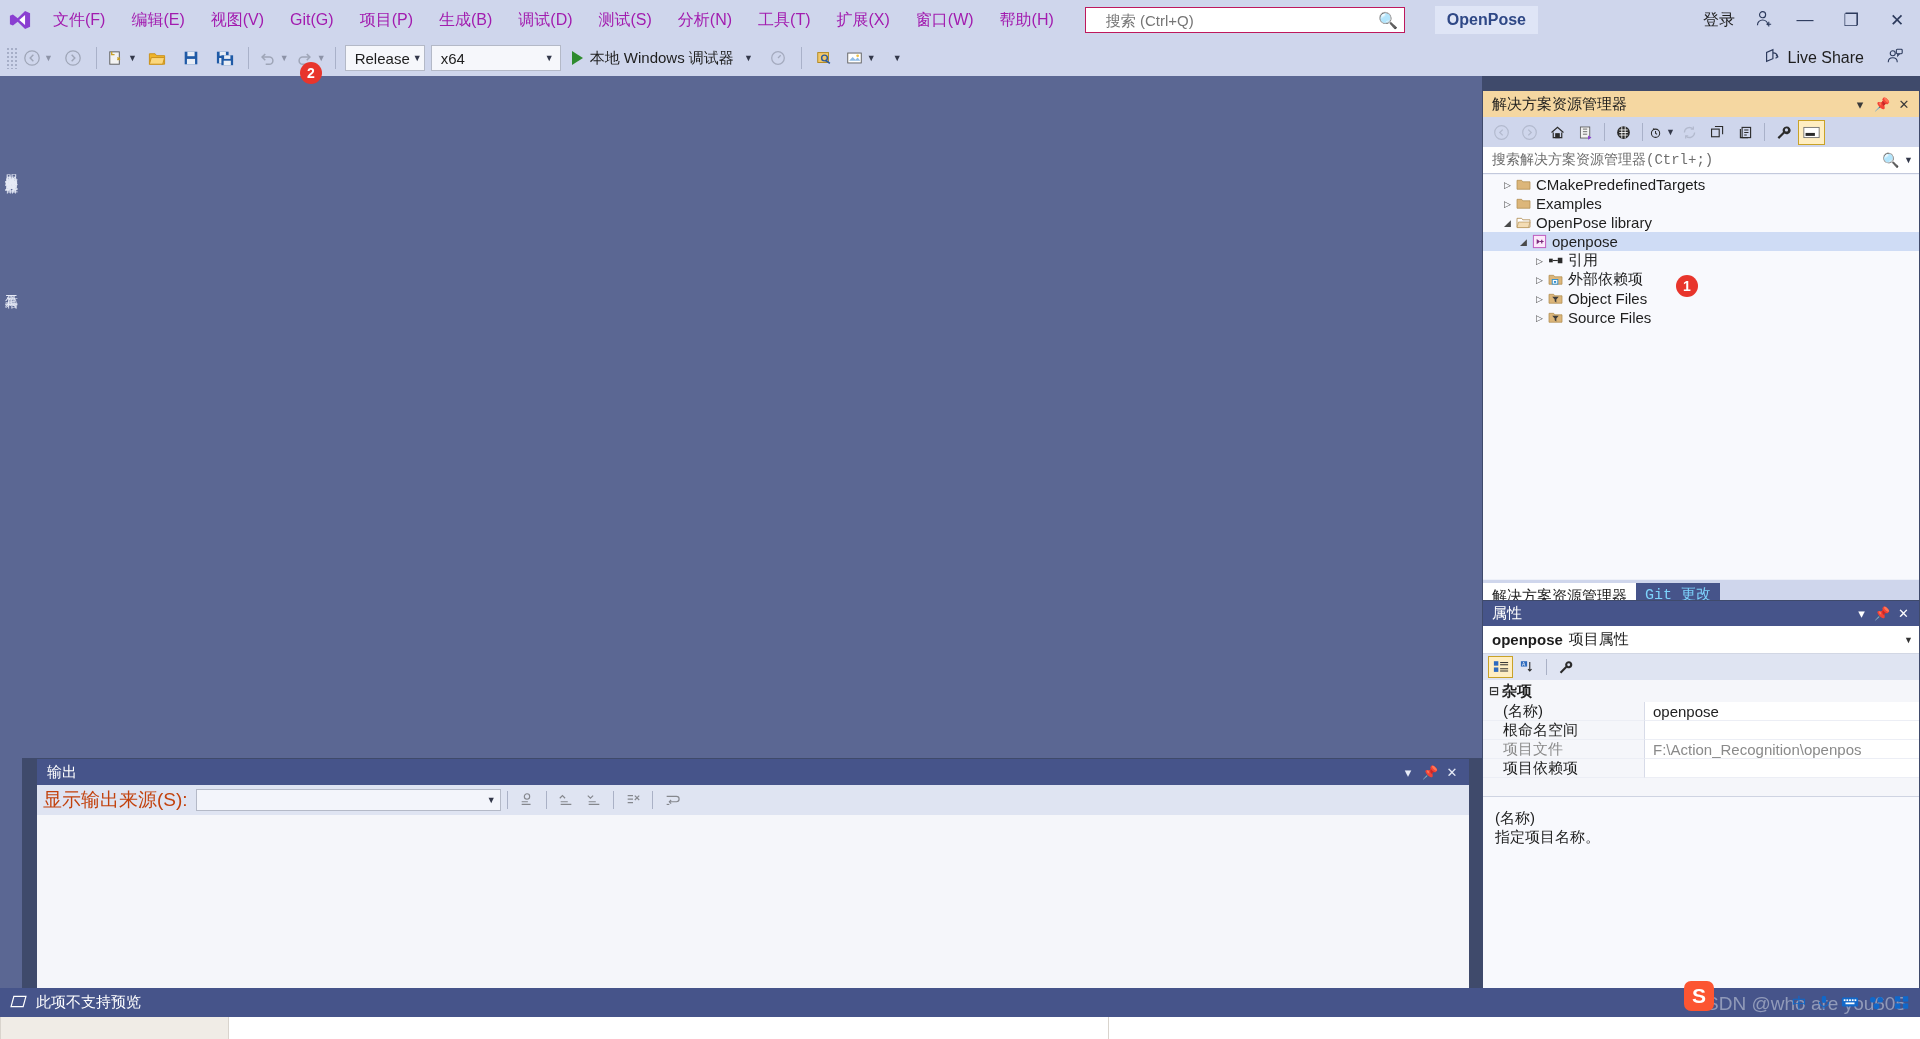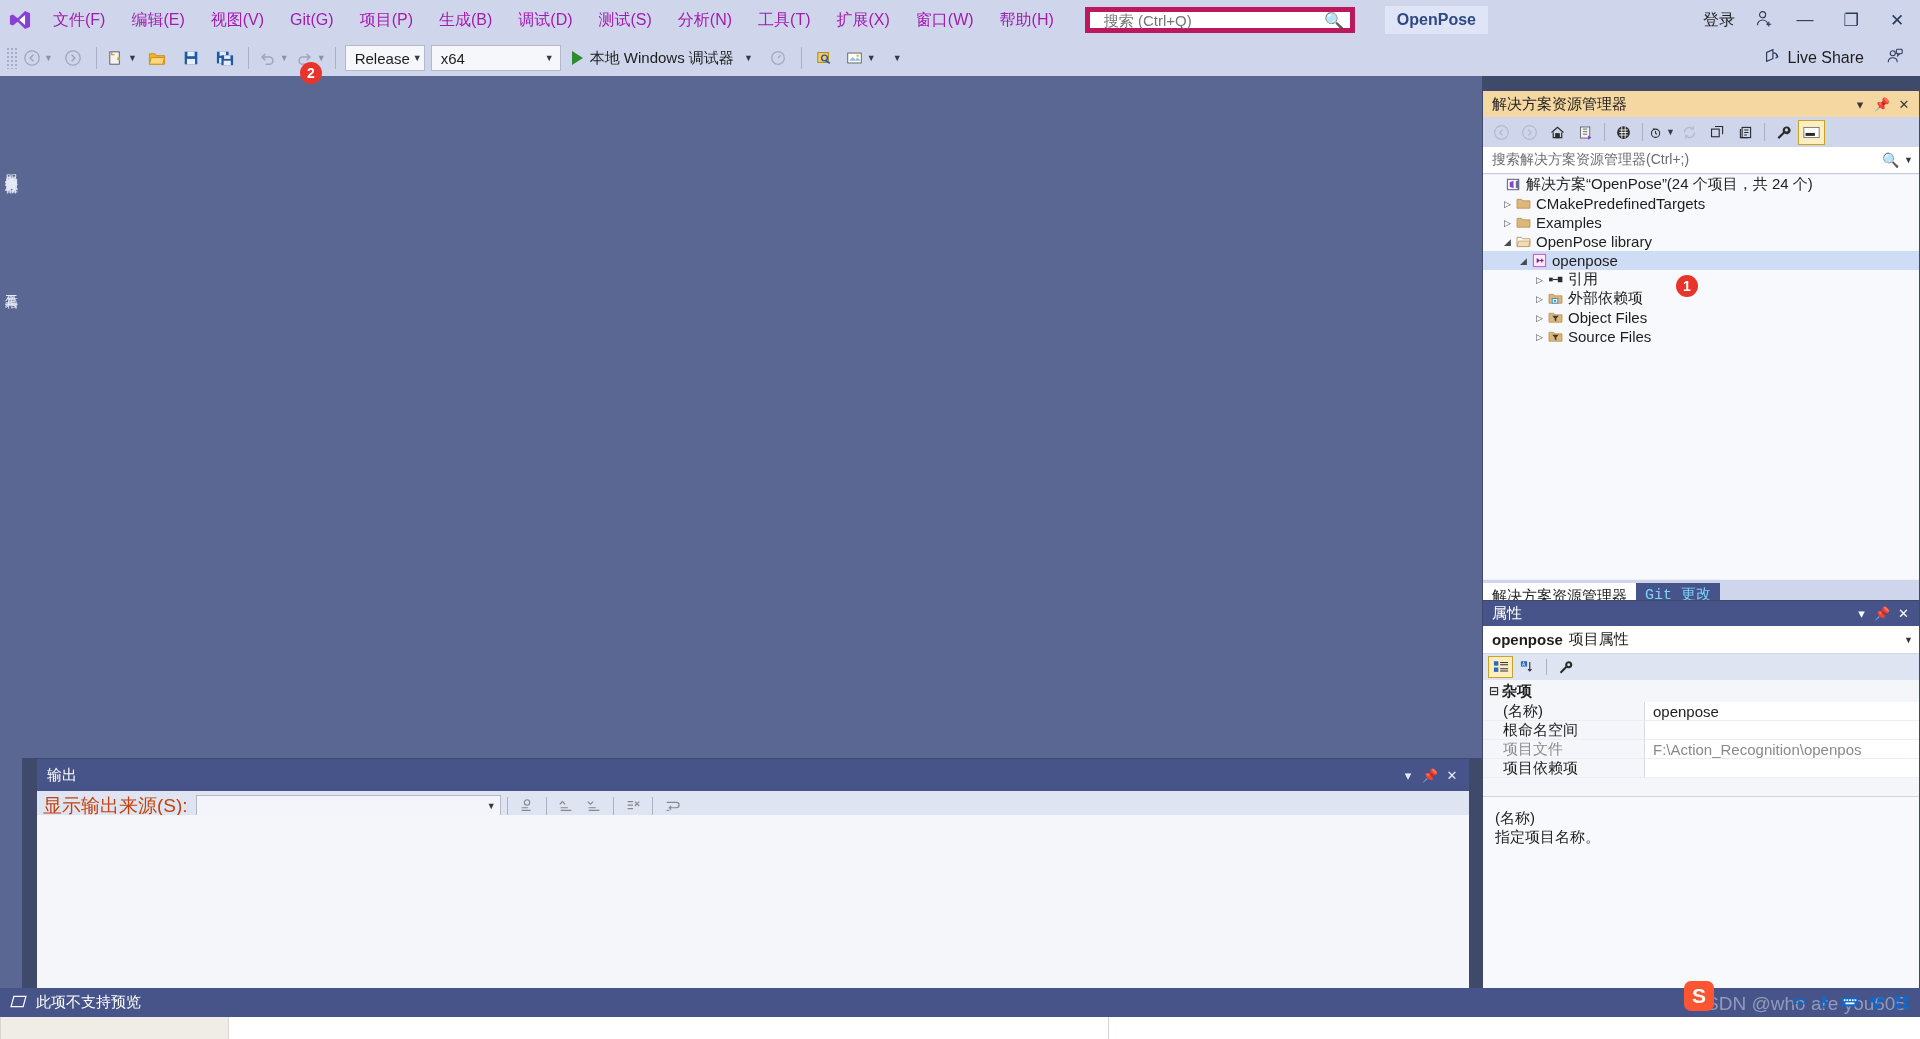--- a/index.html
+++ b/index.html
@@ -9,22 +9,22 @@
     font-size:15px;color:#1e1e1e;background:#3f4a6b;
     -webkit-font-smoothing:antialiased;
   }
   .app{position:relative;width:1920px;height:1039px;}
 
   
   .titlebar{position:absolute;left:0;top:0;width:1920px;height:40px;background:#cfd6ec;display:flex;align-items:center;}
   .vs-logo{width:40px;height:40px;display:flex;align-items:center;justify-content:center;}
   .menu{display:flex;align-items:center;height:40px;}
   .menu-item{padding:10px 13px;height:40px;line-height:40px;font-size:16px;color:#a21caf;white-space:nowrap;cursor:default;}
-  .searchbox{width:270px;height:26px;background:#fff;border:5px solid #be185d;display:flex;align-items:center;
-    padding:0 6px 0 12px;margin-left:18px;box-sizing:border-box;}
+  .searchbox{width:320px;height:26px;background:#fff;border:1px solid #be185d;display:flex;align-items:center;
+    padding:0 6px 0 18px;margin-left:18px;box-sizing:border-box;}
   .searchbox input{border:0;outline:0;flex:1;font-size:15px;color:#6a6a6a;background:transparent;
     font-family:"Liberation Sans",sans-serif;}
   .searchbox .mag{color:#3b3b3b;font-size:16px;}
   .solname{margin-left:30px;background:#dfe5f6;color:#2f4886;font-weight:bold;font-size:16px;padding:5px 12px;}
   .tb-right{margin-left:auto;display:flex;align-items:center;height:40px;}
   .signin{display:flex;align-items:center;gap:20px;font-size:16px;color:#1e1e1e;padding:0 8px;}
   .wbtn{width:46px;height:40px;display:flex;align-items:center;justify-content:center;color:#2c3a5c;font-size:17px;}
 
   
   .toolbar{position:absolute;left:0;top:40px;width:1920px;height:36px;background:#cfd6ec;display:flex;align-items:center;}
@@ -59,21 +59,21 @@
   .center{position:absolute;left:22px;top:76px;width:1460px;height:682px;background:#5b6793;}
 
   
   .badge{position:absolute;width:22px;height:22px;border-radius:50%;background:#e8352c;color:#fff;
     font-size:14px;font-weight:bold;display:flex;align-items:center;justify-content:center;z-index:50;
     font-family:"Liberation Sans",sans-serif;}
 
   
   .outpanel{position:absolute;left:36px;top:758px;width:1434px;height:232px;background:#f5f6fa;
     border:1px solid #3f4a6b;box-sizing:border-box;}
-  .out-title{height:32px;background:#46548a;color:#fff;display:flex;align-items:center;padding:0 6px 0 10px;font-size:15px;}
+  .out-title{height:26px;background:#46548a;color:#fff;display:flex;align-items:center;padding:0 6px 0 10px;font-size:15px;}
   .out-title .ttl{flex:1;}
   .out-title .ico{width:22px;text-align:center;font-size:13px;color:#e8ecf8;}
   .out-toolbar{height:30px;background:#dfe4f2;display:flex;align-items:center;padding:0 6px;gap:2px;border-bottom:1px solid #c3c9dc;}
   .out-toolbar .lbl{font-size:19px;color:#c2410c;margin-right:6px;}
   .out-combo{width:305px;height:22px;background:#f3f5fb;border:1px solid #b4b9c7;display:flex;align-items:center;
     padding:0 4px 0 6px;box-sizing:border-box;}
   .out-combo .val{flex:1;font-size:14px;}
   .obtn{width:26px;height:24px;display:flex;align-items:center;justify-content:center;opacity:.55;}
   .osep{width:1px;height:18px;background:#aab1c6;margin:0 4px;}
   .out-body{position:absolute;left:0;top:56px;right:0;bottom:0;background:#f5f6fa;}
@@ -82,21 +82,21 @@
   .sol{position:absolute;left:1482px;top:90px;width:438px;height:520px;background:#eef1f9;border:1px solid #3f4a6b;box-sizing:border-box;}
   .sol-hdr{height:26px;background:#f5d7a1;display:flex;align-items:center;padding:0 4px 0 9px;font-size:15px;color:#1e1e1e;}
   .sol-hdr .ttl{flex:1;}
   .sol-hdr .ico{width:22px;text-align:center;font-size:13px;color:#3a3a3a;}
   .sol-tb{height:30px;background:#cfd6ec;display:flex;align-items:center;padding:0 5px;gap:1px;}
   .sbtn{width:27px;height:25px;display:flex;align-items:center;justify-content:center;}
   .sbtn.dis{opacity:.42;}
   .sbtn.sel{background:#ffeec2;border:1px solid #c9a227;box-sizing:border-box;}
   .ssep{width:1px;height:18px;background:#a9b1c9;margin:0 4px;}
   .sol-search{height:26px;background:#fff;border-bottom:1px solid #c3c9dc;display:flex;align-items:center;padding:0 6px 0 9px;}
-  .sol-search .ph{flex:1;font-size:14px;color:#6d6d6d;}
+  .sol-search .ph{flex:1;font-size:14px;color:#6d6d6d;font-family:Liberation Mono, monospace;}
   .tree{position:absolute;left:0;top:84px;right:0;bottom:30px;background:#f8f9fd;overflow:hidden;}
   .trow{height:19px;display:flex;align-items:center;font-size:15px;color:#1e1e1e;white-space:nowrap;position:relative;}
   .trow.sel{background:#cfdcf5;}
   .arrow{width:13px;font-size:9px;color:#4a4a4a;text-align:center;flex:none;}
   .ticon{width:19px;display:flex;align-items:center;justify-content:center;flex:none;}
   .tlabel{padding-left:3px;}
   .sol-tabs{position:absolute;left:0;bottom:0;right:0;height:29px;background:#cfd6ec;display:flex;align-items:flex-end;}
   .sol-tab{height:26px;line-height:26px;padding:0 9px;font-size:15px;color:#1e1e1e;background:#eef1f9;}
   .sol-tab.active{background:#fff;}
   .sol-tab.git{background:#46548a;color:#7dd3fc;font-family:Liberation Mono, monospace;}
@@ -471,31 +471,20 @@
     </div>
 
     <div class="sol-search">
       <span class="ph">搜索解决方案资源管理器(Ctrl+;)</span>
       <span style="font-size:14px;color:#4b4b4b;">🔍</span>
       <span class="caret" style="margin-left:4px;">▼</span>
     </div>
 
     <div class="tree">
 
-      <div class="trow" style="padding-left:8px;">
-        <span class="arrow"></span>
-        <span class="ticon">
-          <svg width="15" height="15" viewBox="0 0 16 16">
-              <rect x="1.5" y="2.5" width="12" height="11" fill="none" stroke="#6a6a8e" stroke-width="1.2"></rect>
-              <path d="M4 5.5 8 4v8L4 10.5z" fill="#8a3fd1"></path>
-              <path d="M10.5 4.5 14 3v10l-3.5-1.5z" fill="#6a6a8e"></path>
-            </svg>
-        </span>
-        <span class="tlabel">解决方案“OpenPose”(24 个项目，共 24 个)</span>
-      </div>
 
       <div class="trow" style="padding-left:18px;">
         <span class="arrow">▷</span>
         <span class="ticon">
           <svg width="15" height="13" viewBox="0 0 16 14">
               <path d="M1 2.5h5l1.2 1.6H15v8H1z" fill="#dcb67a" stroke="#b08c4f" stroke-width=".8"></path>
             </svg>
         </span>
         <span class="tlabel">CMakePredefinedTargets</span>
       </div>

